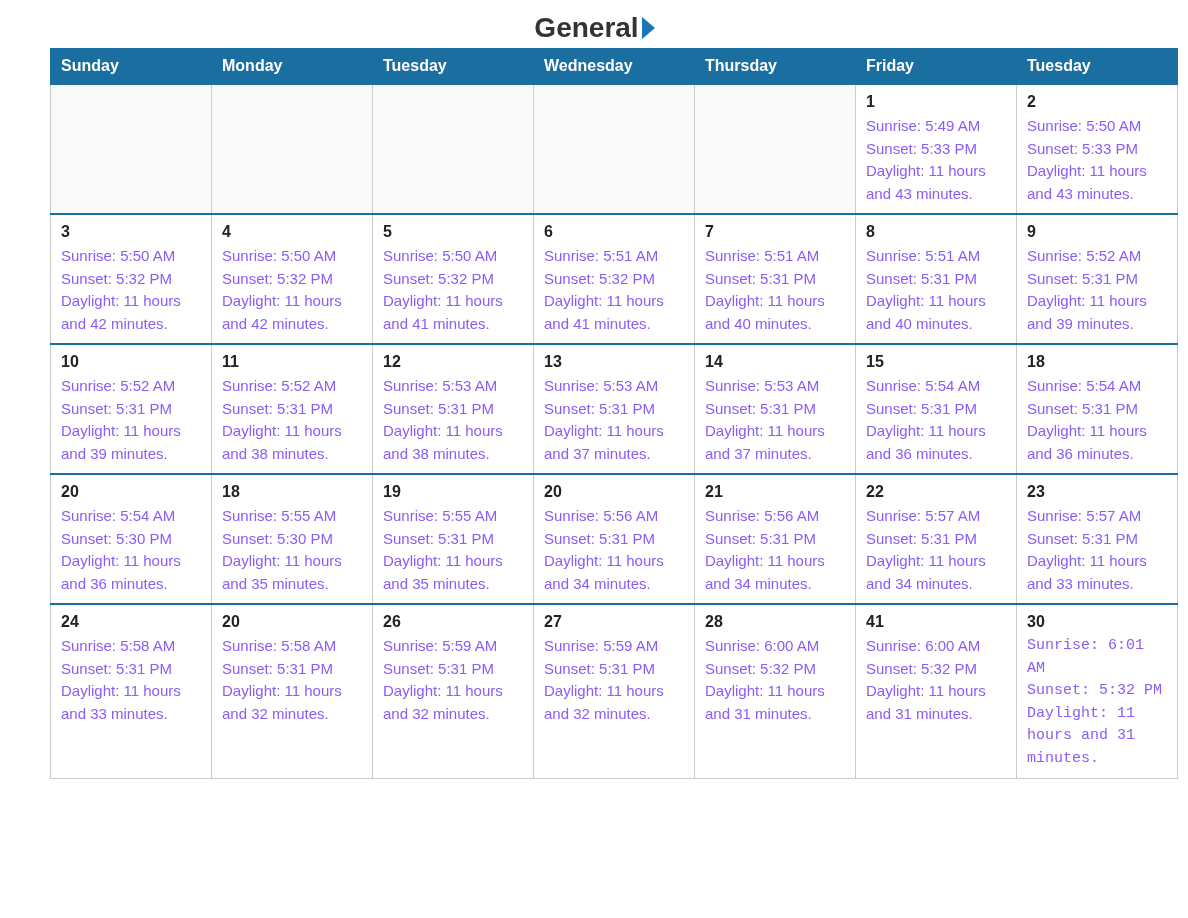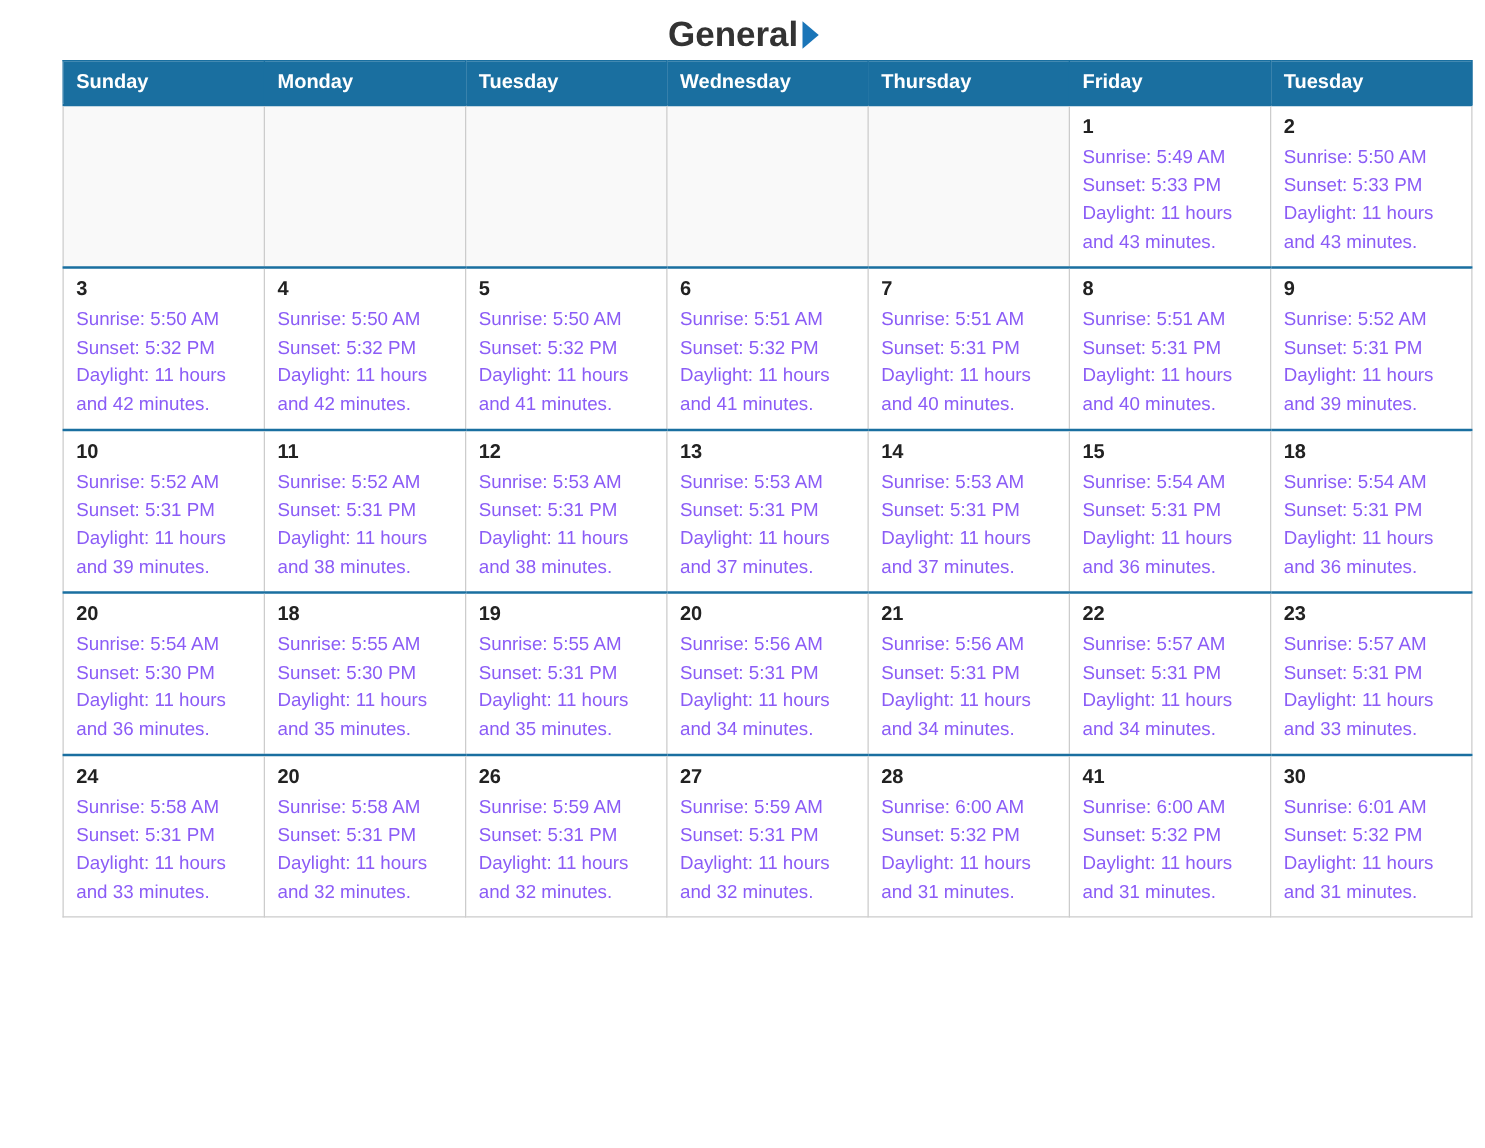--- a/index.html
+++ b/index.html
@@ -294,21 +294,21 @@
 Daylight: 11 hours and 31 minutes.</div>
         </td>
         <td>
           <span class="day-number">41</span>
           <div class="day-info" style="white-space: pre-line;">Sunrise: 6:00 AM
 Sunset: 5:32 PM
 Daylight: 11 hours and 31 minutes.</div>
         </td>
         <td>
           <span class="day-number">30</span>
-          <div class="day-info" style="white-space: pre-line;">Sunrise: 6:01 AM
+          <div class="day-info" style="white-space: pre-line; font-family: Liberation Mono, monospace;">Sunrise: 6:01 AM
 Sunset: 5:32 PM
 Daylight: 11 hours and 31 minutes.</div>
         </td>
       </tr>
     </tbody>
 </table>
 
 <style>
   .logo-area {
     display: block;

